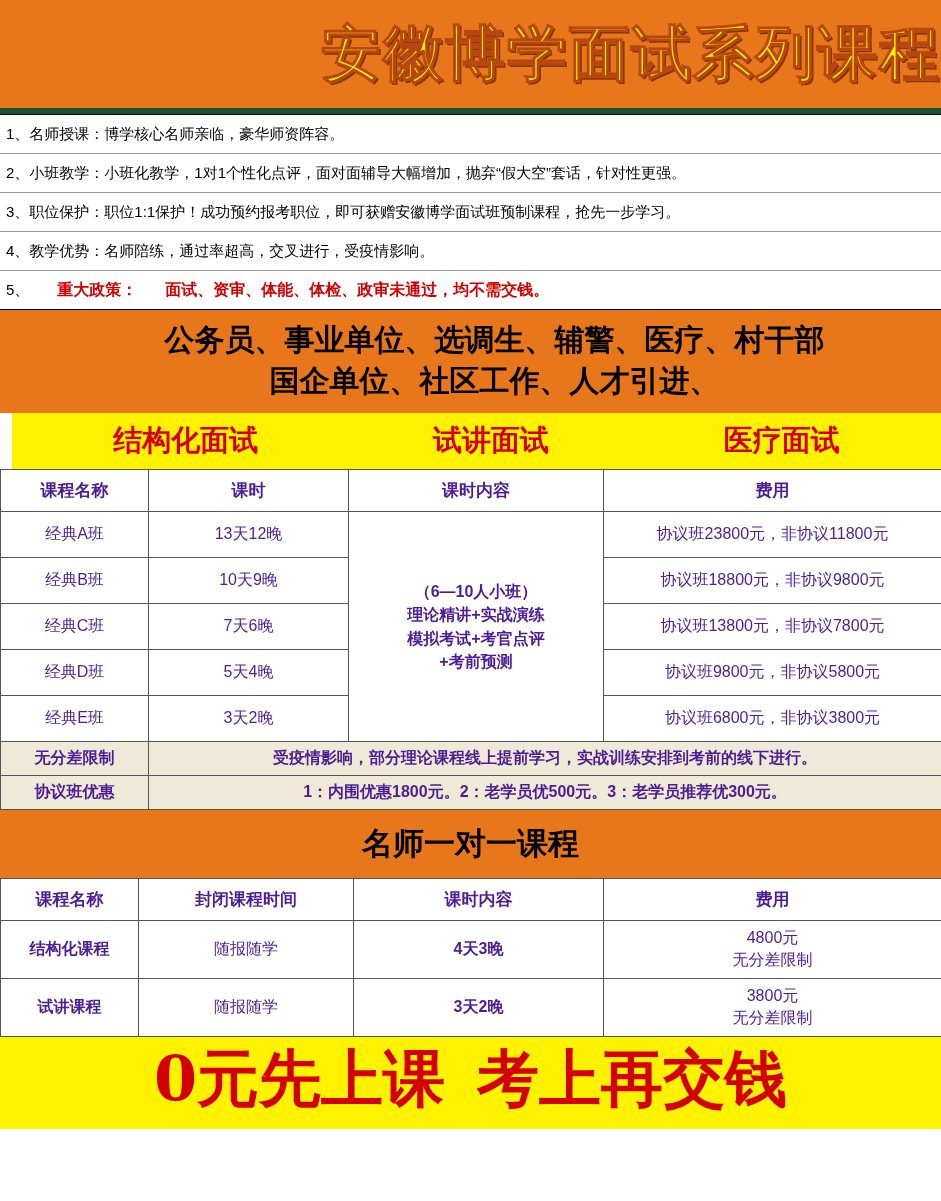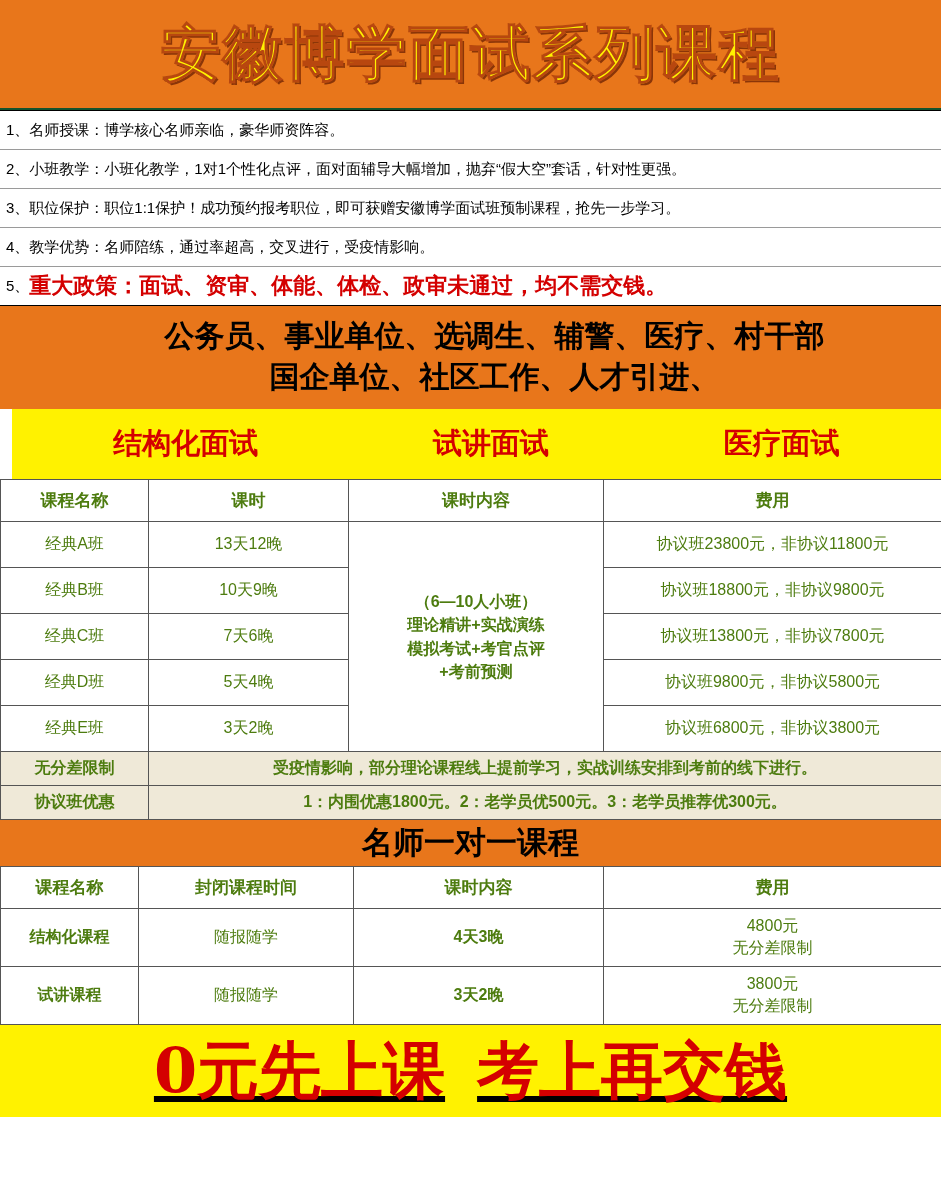--- a/index.html
+++ b/index.html
@@ -19,22 +19,22 @@
     position: relative;
     box-sizing: border-box;
   }
 
   
   .banner {
     background: #E8761B;
     height: 108px;
     display: flex;
     align-items: center;
-    justify-content: center;
-    border-bottom: 2px solid #14532d;
+    justify-content: flex-end;
+    border-bottom: 6px solid #14532d;
   }
   .banner-title {
     color: #FFF200;
     font-size: 60px;
     font-weight: bold;
     font-family: "DejaVu Serif", "Liberation Serif", serif;
     letter-spacing: 2px;
     -webkit-text-stroke: 1px #b8470f;
     text-shadow: 2px 2px 0 #8a3508;
     white-space: nowrap;
@@ -53,21 +53,22 @@
     font-size: 15px;
     color: #000;
     white-space: nowrap;
     overflow: hidden;
   }
   .bullet-row:last-child { border-bottom: 1px solid #000; }
   .bullet-text { font-size: 15px; }
   .bullet-strong {
     color: #D40000;
     font-weight: bold;
-    font-size: 22px;
+    font-size: 16px;
+    margin-left: 28px;
   }
 
   
   .cat-block {
     background: #E8761B;
     padding: 10px 0 12px;
     text-align: center;
   }
   .cat-line {
     font-size: 30px;
@@ -77,21 +78,21 @@
     font-family: "DejaVu Serif", "Liberation Serif", serif;
     margin-left: 48px;
   }
 
   
   .types-bar {
     background: #FFF200;
     display: flex;
     justify-content: space-around;
     align-items: center;
-    height: 70px;
+    height: 56px;
     padding: 0 14px;
     box-sizing: border-box;
     margin-left: 12px;
   }
   .type-item {
     color: #D40000;
     font-size: 29px;
     font-weight: bold;
     font-family: "DejaVu Serif", "Liberation Serif", serif;
     white-space: nowrap;
@@ -101,21 +102,21 @@
   table.grid {
     border-collapse: collapse;
     width: 941px;
     table-layout: fixed;
   }
   table.grid td, table.grid th {
     border: 1px solid #555;
     text-align: center;
     vertical-align: middle;
     font-size: 16px;
-    color: #4d7c0f;
+    color: #4c1d95;
     padding: 6px 4px;
     box-sizing: border-box;
   }
   table.grid th {
     font-weight: bold;
     font-size: 17px;
     height: 42px;
   }
   .course-name { font-weight: normal; font-size: 16px; }
   .row-h { height: 46px; }
@@ -138,44 +139,43 @@
     background: #EFE9D8;
     color: #D40000;
     font-weight: bold;
     font-size: 16px;
     text-align: center;
   }
 
   
   .sub-banner {
     background: #E8761B;
-    height: 46px;
+    height: 68px;
     display: flex;
     align-items: center;
     justify-content: center;
   }
   .sub-banner-title {
     font-size: 31px;
     font-weight: bold;
     color: #000;
     font-family: "DejaVu Serif", "Liberation Serif", serif;
   }
 
   .red-bold { color: #D40000; font-weight: bold; }
   .small-fee { font-size: 15px; line-height: 1.4; }
 
   
   .footer {
     background: #FFF200;
     height: 92px;
     display: flex;
-    align-items: center;
+    align-items: flex-start;
     justify-content: center;
     gap: 32px;
-    text-decoration: underline;
   }
   .footer-text {
     color: #D40000;
     font-size: 62px;
     font-weight: bold;
     font-family: "DejaVu Serif", "Liberation Serif", serif;
     white-space: nowrap;
   }
 </style>
 </head>

